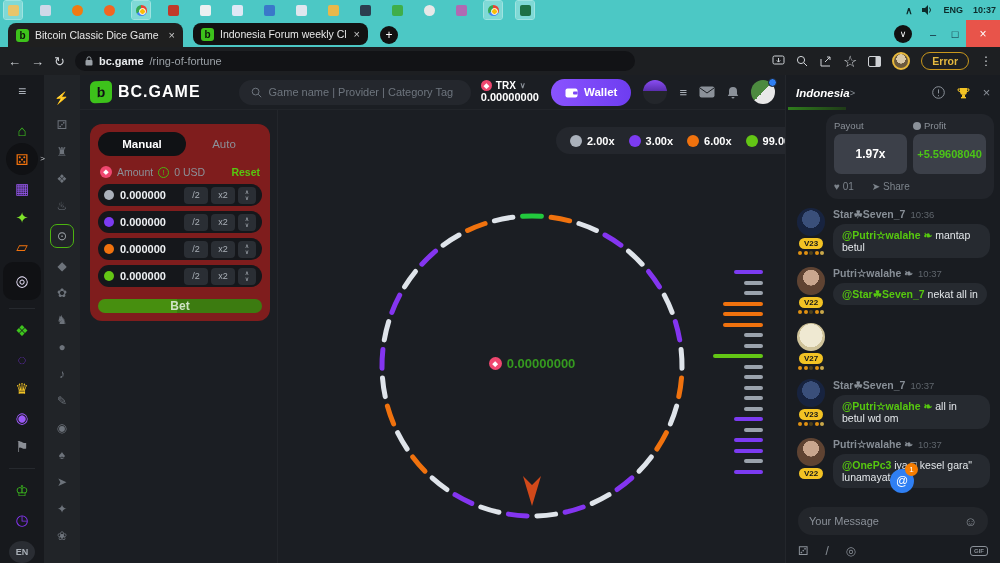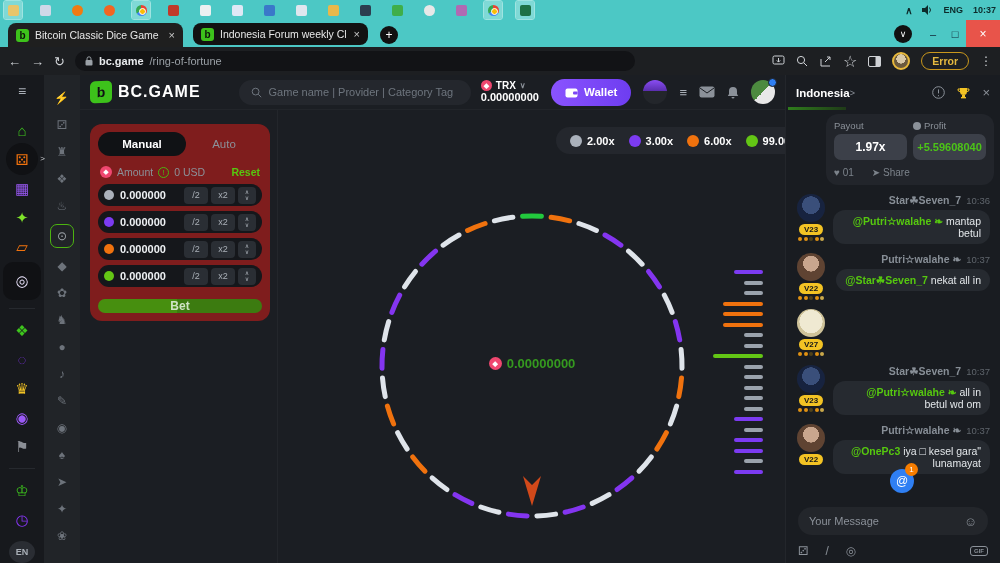--- a/index.html
+++ b/index.html
@@ -137,46 +137,46 @@
   .ring-center { position:absolute; left:296px; top:240px; width:312px; text-align:center; }
   .bt-label { color:#fff; font-size:12px; font-weight:bold; letter-spacing:.5px; }
   .bt-value { margin-top:6px; display:flex; align-items:center; justify-content:center; gap:5px;
     color:#35991f; font-size:13px; font-weight:bold; }
   .bars { position:absolute; left:625px; top:160px; width:58px; display:flex; flex-direction:column; gap:6.5px; align-items:flex-end; }
   .bar { height:4px; border-radius:2px; }
 
   
   .chat { position:relative; width:215px; background:#191c21; border-left:1px solid #23262b;
     display:flex; flex-direction:column; }
-  .chat-h { position:relative; height:35px; display:flex; align-items:center; padding:0 10px; gap:0; }
+  .chat-h { position:relative; height:35px; display:flex; align-items:center; padding:0 10px; gap:0;font-style:italic; }
   .chat-room { color:#fff; font-size:11.5px; font-weight:bold; }
   .chat-h .chev { color:#8b9199; font-size:9px; }
   .chat-h-right { margin-left:auto; display:flex; align-items:center; gap:12px; color:#8b9199; }
   .chat-underline { position:absolute; left:2px; bottom:0; width:58px; height:3px;
     background:linear-gradient(90deg,#2f7d1c,#1f3a18); }
   .chat-body { flex:1; padding:4px 10px 0; overflow:hidden; }
   .card-bubble { margin-left:30px; background:#22252b; border-radius:12px; padding:6px 8px 7px; width:168px; }
   .card-grid { display:flex; gap:6px; }
   .card-col { flex:1; }
   .card-lab { color:#8b9199; font-size:9.5px; display:flex; align-items:center; gap:3px; margin-bottom:3px; }
-  .card-box { background:#3c4049; border-radius:7px; height:26px; display:flex; align-items:center; justify-content:center; }
+  .card-box { background:#3c4049; border-radius:7px; height:40px; display:flex; align-items:center; justify-content:center; }
   .card-box .payv { color:#fff; font-size:12px; font-weight:bold; }
   .card-box .profv { color:#4cc417; font-size:11px; font-weight:bold; }
   .card-actions { display:flex; align-items:center; gap:18px; margin-top:7px; color:#7c838b; font-size:10px; }
   .msg { display:flex; gap:7px; margin-top:9px; }
   .msg-left { width:30px; flex:0 0 30px; display:flex; flex-direction:column; align-items:center; }
   .avatar { width:28px; height:28px; border-radius:50%; }
   .av-navy { background:radial-gradient(circle at 50% 40%, #3a4f7a 0 40%, #17233f 41% 100%); }
   .av-photo { background:radial-gradient(circle at 50% 38%, #c9a68e 0 35%, #5f4332 36% 100%); }
   .av-crest { background:radial-gradient(circle at 50% 45%, #efe9d2 0 55%, #cfc39a 56% 100%); }
   .vlevel { margin-top:2px; background:#f3c324; color:#14161a; font-size:8px; font-weight:bold;
     border-radius:7px; padding:1px 5px; }
   .medals { display:flex; gap:1.5px; margin-top:2px; }
   .medal { width:4px; height:4px; border-radius:50%; }
-  .msg-main { flex:1; min-width:0;text-align:right; }
+  .msg-main { flex:1; min-width:0; }
   .msg-meta { color:#878e96; font-size:10.5px; font-weight:bold; }
   .msg-meta .time { color:#5f656c; font-weight:normal; font-size:9.5px; margin-left:5px; }
   .bubble { display:inline-block; background:#262a30; border-radius:12px; padding:5px 9px;
     font-size:10.5px; color:#e3e7ea; margin-top:4px; max-width:160px; }
   .mention { color:#56c80f; font-weight:bold; }
   .mention-fab { position:absolute; left:104px; top:394px; width:24px; height:24px; border-radius:50%;
     background:#2f7ff3; color:#fff; font-size:12px; display:flex; align-items:center; justify-content:center; }
   .mention-fab .cnt { position:absolute; right:-4px; top:-6px; background:#f57c00; color:#fff;
     border-radius:50%; width:13px; height:13px; font-size:8px; display:flex; align-items:center; justify-content:center; }
   .chat-input-area { height:62px; padding:6px 12px 0; }

